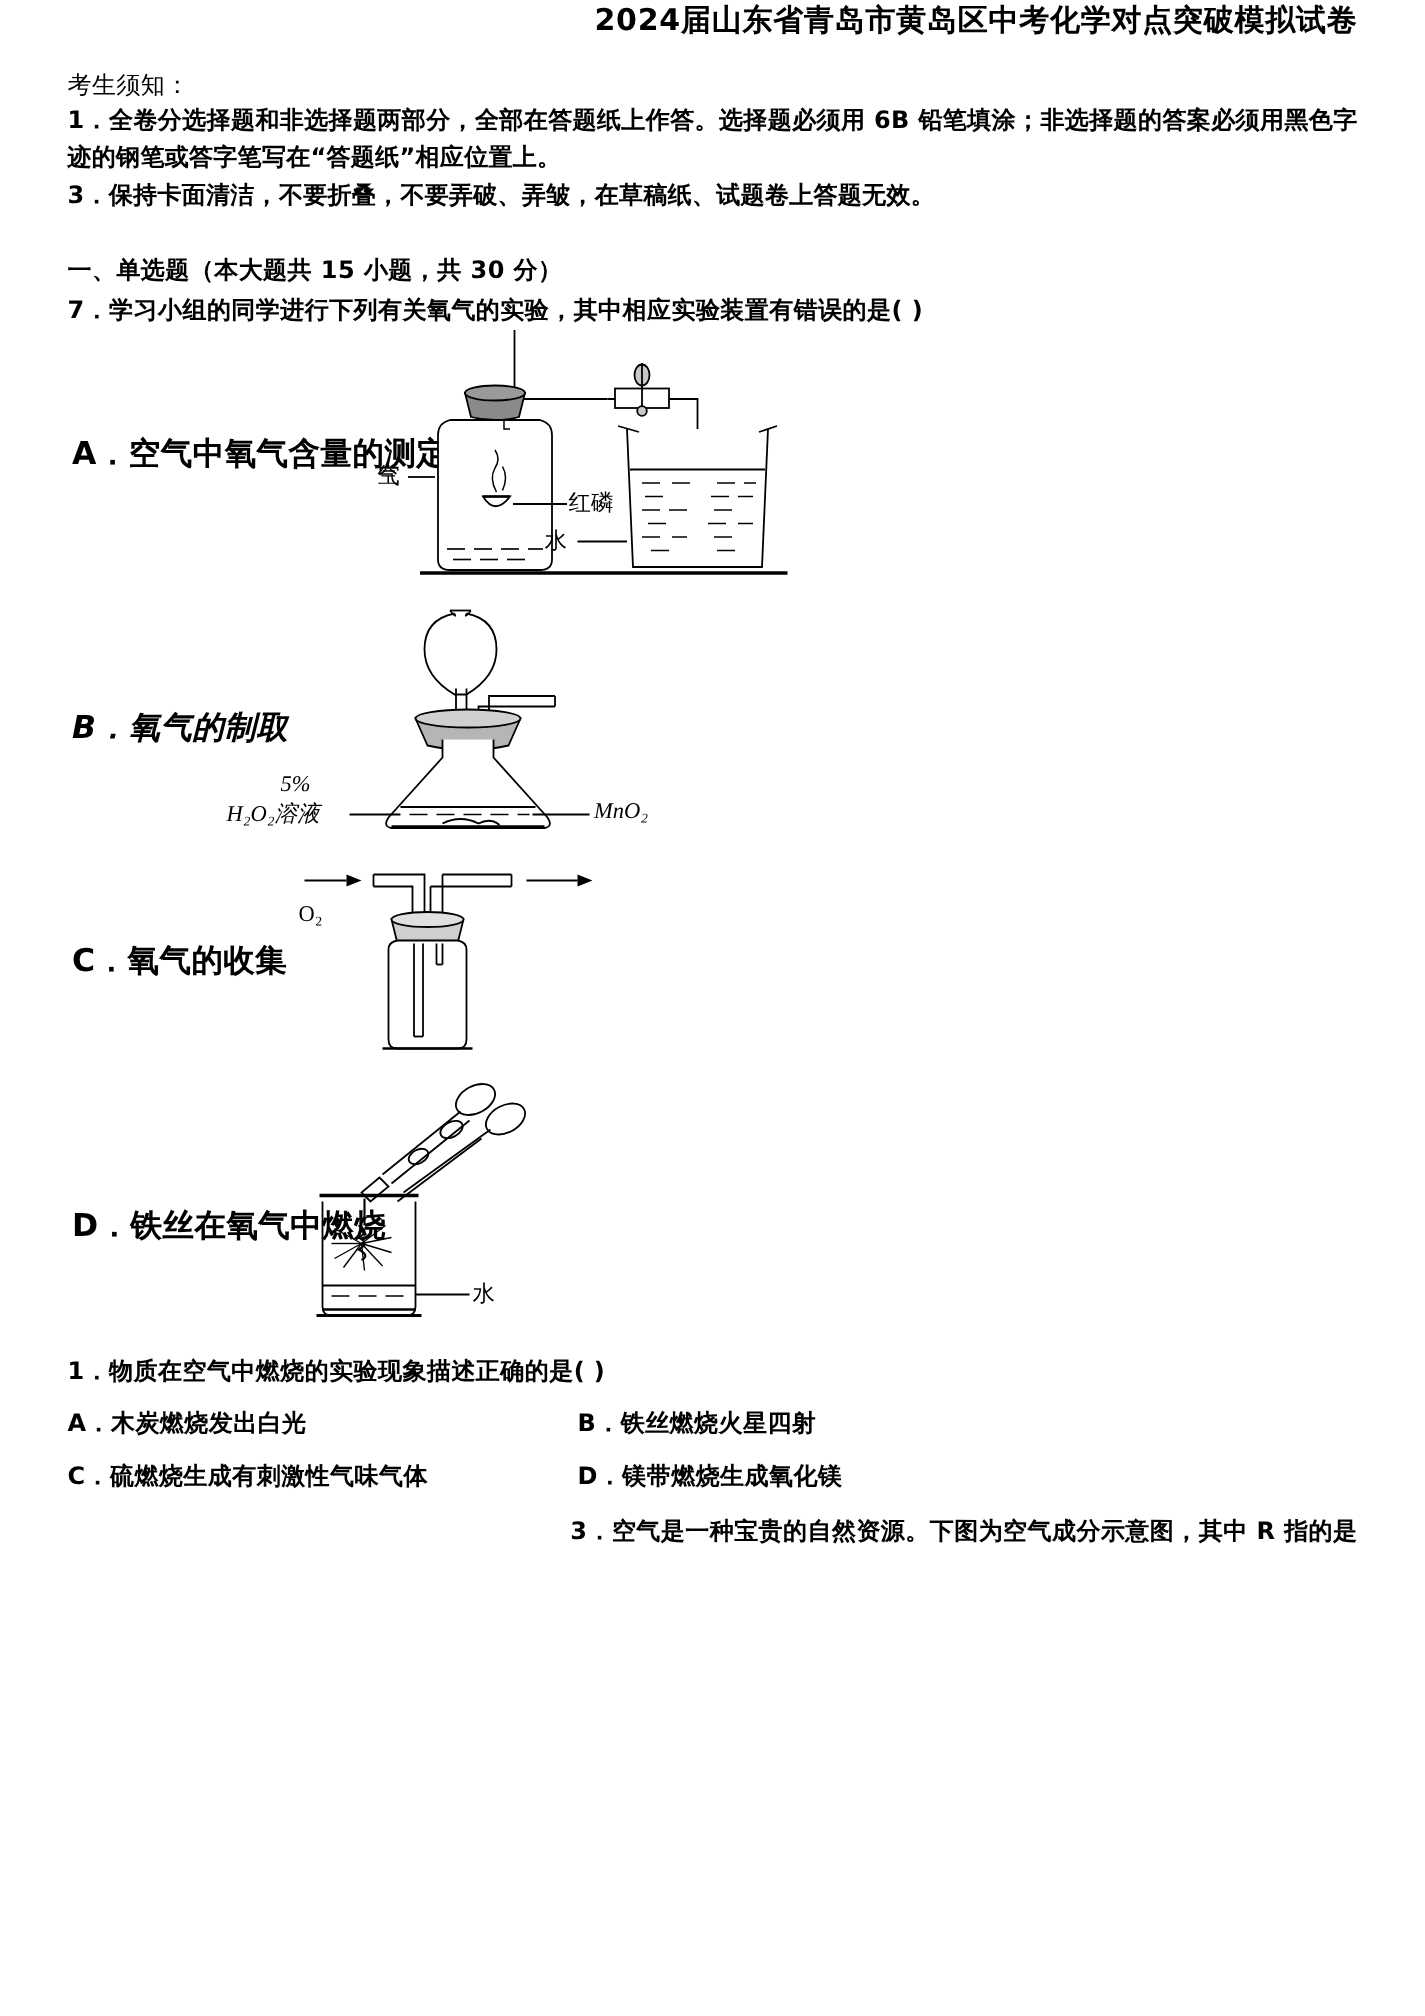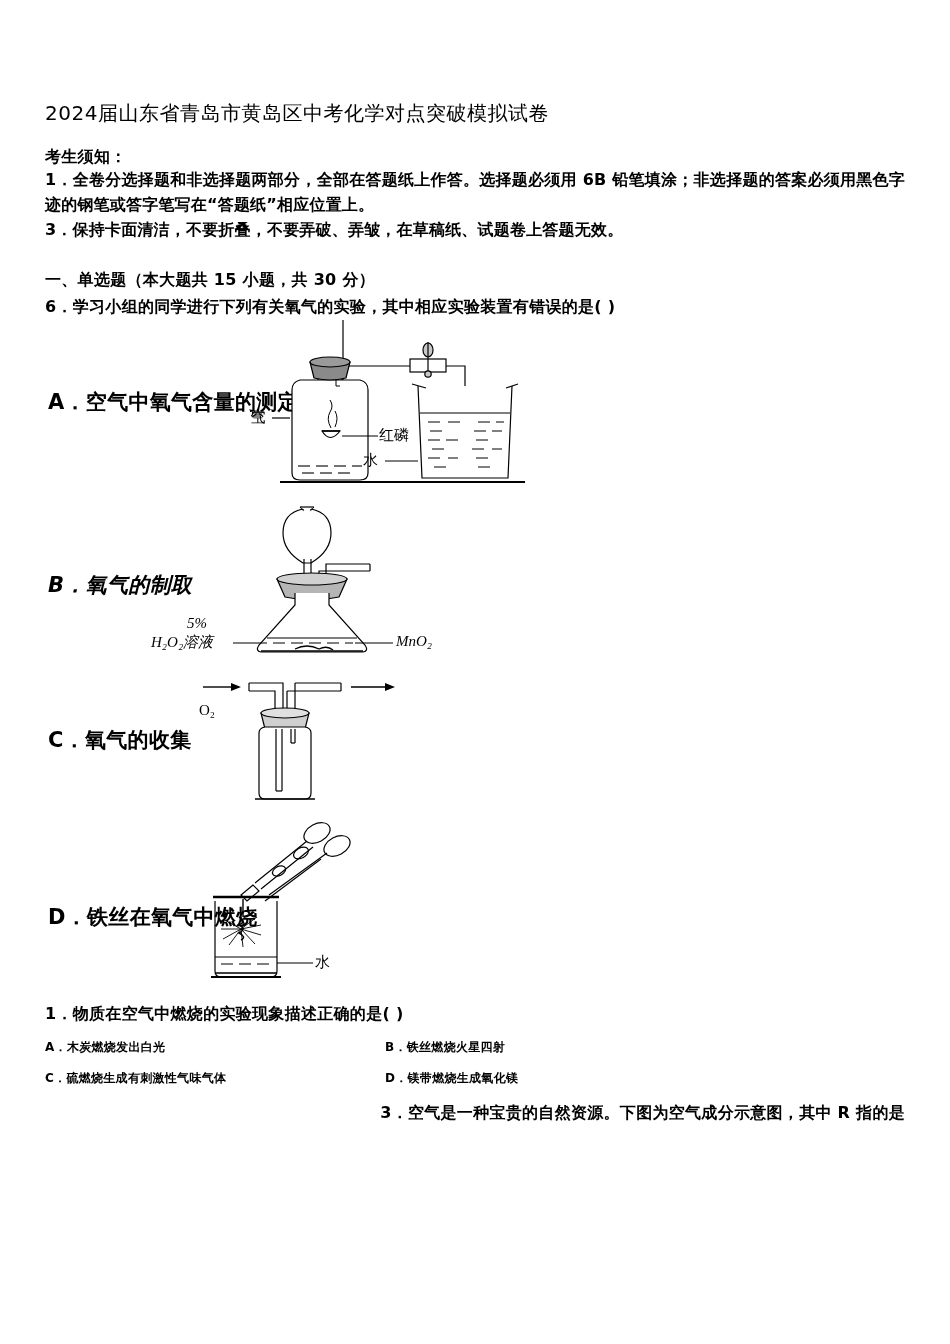--- a/index.html
+++ b/index.html
@@ -9,32 +9,31 @@
     height: 1344px;
     background: #ffffff;
     font-family: "Liberation Serif", "DejaVu Serif", serif;
     color: #000000;
     position: relative;
     overflow: hidden;
   }
   .page { padding: 0 45px; position: relative; width: 950px; height: 1344px; }
 
   .doc-title {
-    text-align: left;
+    text-align: right;
     font-family: "DejaVu Sans", "Liberation Sans", sans-serif;
-    font-weight: normal;
+    font-weight: bold;
     font-size: 20px;
     letter-spacing: .5px;
-    padding-top: 100px;
     padding-bottom: 6px;
   }
 
   .notice-head {
     font-size: 16px;
-    font-weight: bold;
+    font-weight: normal;
     margin-top: 14px;
     letter-spacing: .3px;
   }
   .notice-line {
     font-size: 16px;
     font-weight: bold;
     line-height: 1.55;
     letter-spacing: .2px;
     text-align: justify;
   }
@@ -74,21 +73,21 @@
   }
   .fig-txt.vert {
     writing-mode: vertical-rl;
     text-orientation: upright;
     letter-spacing: 1px;
   }
 
   
   .opt2-row {
     display: flex;
-    font-size: 12px;
+    font-size: 16px;
     font-weight: bold;
     margin-top: 14px;
     letter-spacing: .3px;
   }
   .opt2-col { width: 340px; }
 
   .q3-line {
     font-size: 16px;
     font-weight: bold;
     margin-top: 16px;
@@ -102,21 +101,21 @@
 
 <div class="page">
 
   <div class="doc-title">2024届山东省青岛市黄岛区中考化学对点突破模拟试卷</div>
 
   <div class="notice-head cjk">考生须知：</div>
   <div class="notice-line cjk">1．全卷分选择题和非选择题两部分，全部在答题纸上作答。选择题必须用 6B 铅笔填涂；非选择题的答案必须用黑色字迹的钢笔或答字笔写在“答题纸”相应位置上。</div>
   <div class="notice-line cjk">3．保持卡面清洁，不要折叠，不要弄破、弄皱，在草稿纸、试题卷上答题无效。</div>
 
   <div class="section-head cjk">一、单选题（本大题共 15 小题，共 30 分）</div>
-  <div class="q-line cjk">6．学习小组的同学进行下列有关氧气的实验，其中相应实验装置有错误的是(    )</div>
+  <div class="q-line cjk">7．学习小组的同学进行下列有关氧气的实验，其中相应实验装置有错误的是(    )</div>
 
   <div class="opt-row" style="height:175px;">
     <div class="opt-label cjk" style="top:70px;">A．空气中氧气含量的测定</div>
 
     <div class="fig" style="left:205px; top:0px; width:300px; height:175px;">
       <svg width="300" height="175" viewBox="0 0 300 175">
         <g fill="none" stroke="#000" stroke-width="1.2">
 
           <line x1="93" y1="2" x2="93" y2="125"></line>
 

